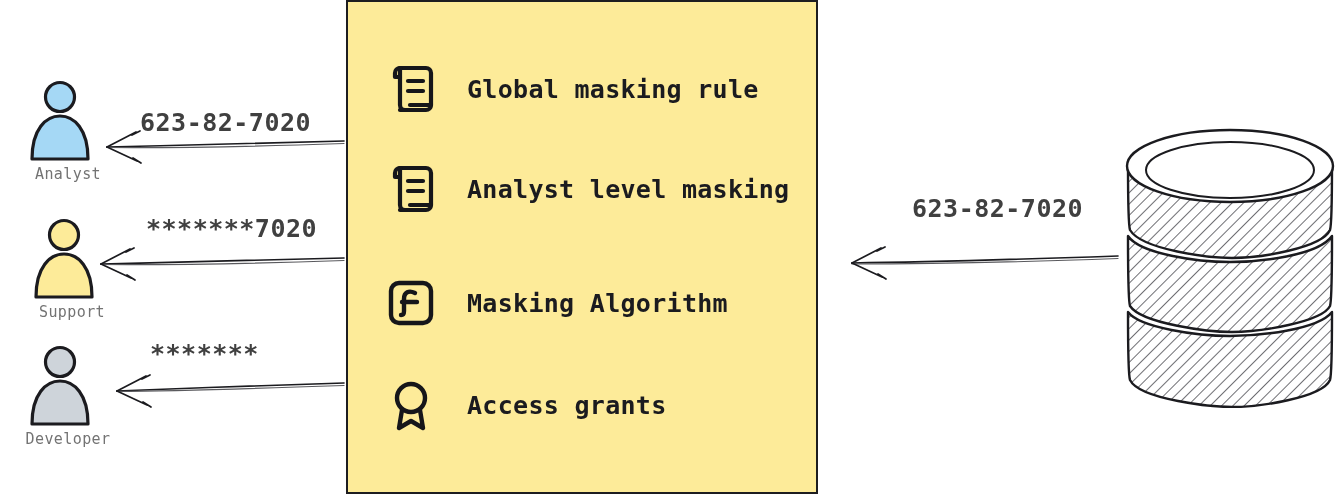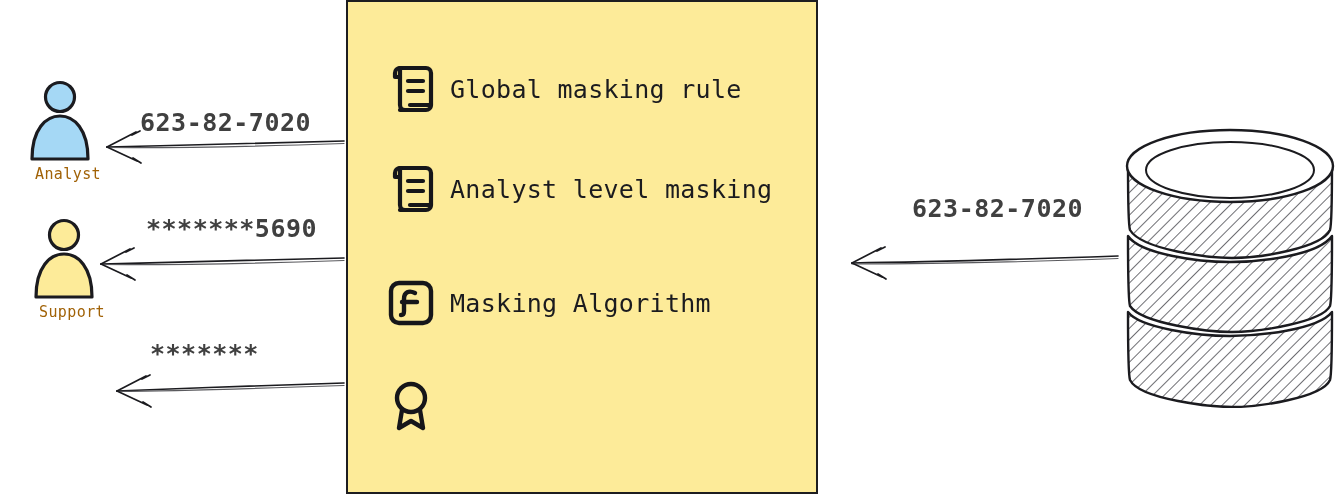--- a/index.html
+++ b/index.html
@@ -29,21 +29,21 @@
   }
   .persona-figure {
     width: 96px;
     height: 86px;
     margin: 0 auto;
     display: block;
   }
   .persona-label {
     font-family: "DejaVu Sans Mono", "Liberation Mono", monospace;
     font-size: 15px;
-    color: #a16207;
+    color: #737373;
     letter-spacing: 0.4px;
     line-height: 1;
     margin-top: 1px;
     white-space: nowrap;
     margin-left: 16px;
   }
 
   
   .flow-label {
     position: absolute;
@@ -82,22 +82,23 @@
     left: 0;
     top: 0;
     width: 100%;
     height: 100%;
   }
   .policy-row {
     position: absolute;
     left: 38px;
     display: flex;
     align-items: center;
-    gap: 14px;
+    gap: 31px;
     height: 58px;
+    font-weight: bold;
   }
   .policy-row.r0 { top: 58px; }
   .policy-row.r1 { top: 158px; }
   .policy-row.r2 { top: 272px; text-align: right; }
   .policy-row.r3 { top: 374px; }
   .policy-icon {
     width: 50px;
     height: 52px;
     flex: 0 0 50px;
     display: block;
@@ -167,22 +168,29 @@
   </div>
   <div class="flow-label" style="left:140px; top:110px;">623-82-7020</div>
 
   <div class="persona" style="left:4px; top:218px;">
     <svg class="persona-figure" viewBox="0 0 96 86" xmlns="http://www.w3.org/2000/svg">
       <circle cx="48" cy="17" r="14.5" fill="#fdeb99" stroke="#1b1b1f" stroke-width="3.2"></circle>
       <path d="M20 79 C 20 49, 34 36, 48 36 C 62 36, 76 49, 76 79 Z" fill="#fdeb99" stroke="#1b1b1f" stroke-width="3.2" stroke-linejoin="round"></path>
     </svg>
     <div class="persona-label">Support</div>
   </div>
-  <div class="flow-label" style="left:146px; top:216px;">*******5690</div>
-
+  <div class="flow-label" style="left:146px; top:216px;">*******7020</div>
+
+  <div class="persona" style="left:0px; top:345px;">
+    <svg class="persona-figure" viewBox="0 0 96 86" xmlns="http://www.w3.org/2000/svg">
+      <circle cx="48" cy="17" r="14.5" fill="#ced4da" stroke="#1b1b1f" stroke-width="3.2"></circle>
+      <path d="M20 79 C 20 49, 34 36, 48 36 C 62 36, 76 49, 76 79 Z" fill="#ced4da" stroke="#1b1b1f" stroke-width="3.2" stroke-linejoin="round"></path>
+    </svg>
+    <div class="persona-label">Developer</div>
+  </div>
   <div class="flow-label" style="left:150px; top:341px;">*******</div>
 
   <div class="policy-card">
     <div class="policy-list">
 
       <div class="policy-row r0">
         <svg class="policy-icon" viewBox="0 0 50 52" xmlns="http://www.w3.org/2000/svg">
           <g fill="none" stroke="#16161a" stroke-width="4.2" stroke-linecap="round" stroke-linejoin="round">
             <path d="M14 5 H40 a5 5 0 0 1 5 5 v32 a5 5 0 0 1 -5 5 H14"></path>
             <path d="M14 5 a5 5 0 0 0 -5 5 v4 h5"></path>
@@ -218,20 +226,21 @@
         <div class="policy-text">Masking Algorithm</div>
       </div>
 
       <div class="policy-row r3">
         <svg class="policy-icon" viewBox="0 0 50 52" xmlns="http://www.w3.org/2000/svg">
           <g fill="none" stroke="#16161a" stroke-width="4.4" stroke-linecap="round" stroke-linejoin="round">
             <circle cx="25" cy="19" r="14"></circle>
             <path d="M16 31 L13 49 L25 42 L37 49 L34 31"></path>
           </g>
         </svg>
+        <div class="policy-text">Access grants</div>
       </div>
 
     </div>
   </div>
 
   <div class="flow-label" style="left:912px; top:196px;">623-82-7020</div>
 
   <svg class="database" viewBox="0 0 224 284" xmlns="http://www.w3.org/2000/svg">
     <defs>
       <pattern id="hatch" width="8" height="8" patternTransform="rotate(45)" patternUnits="userSpaceOnUse">

